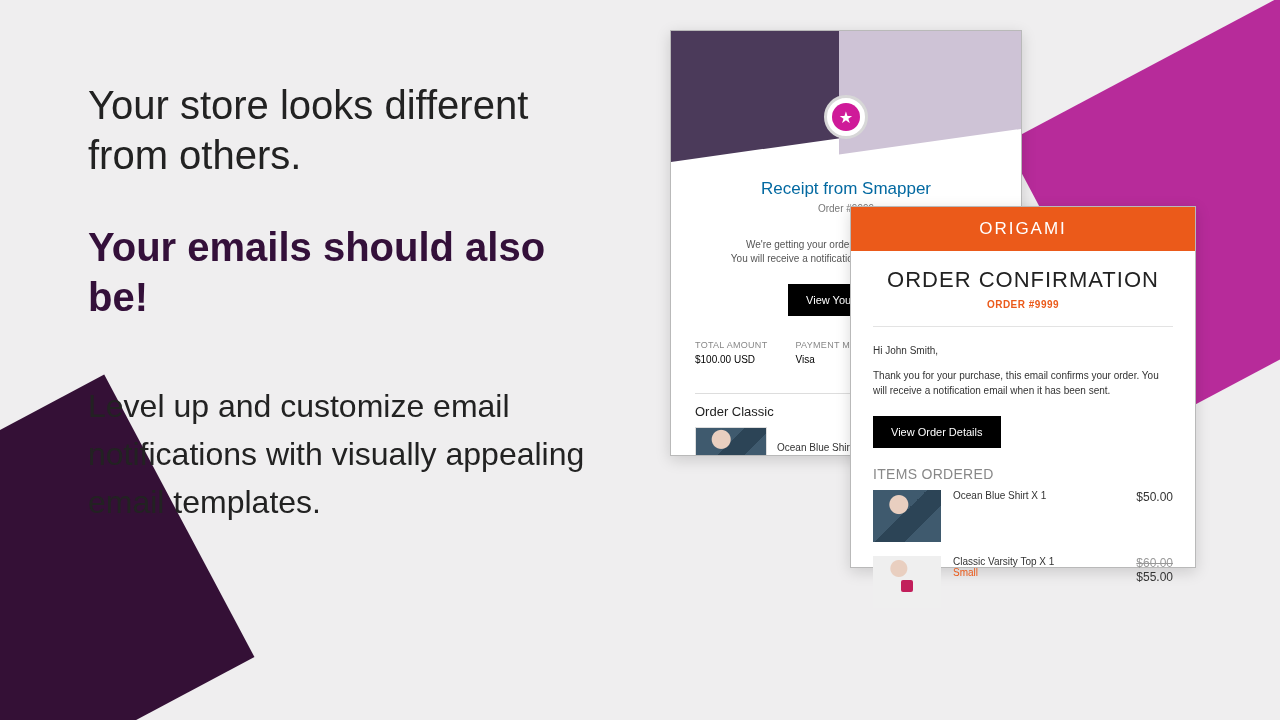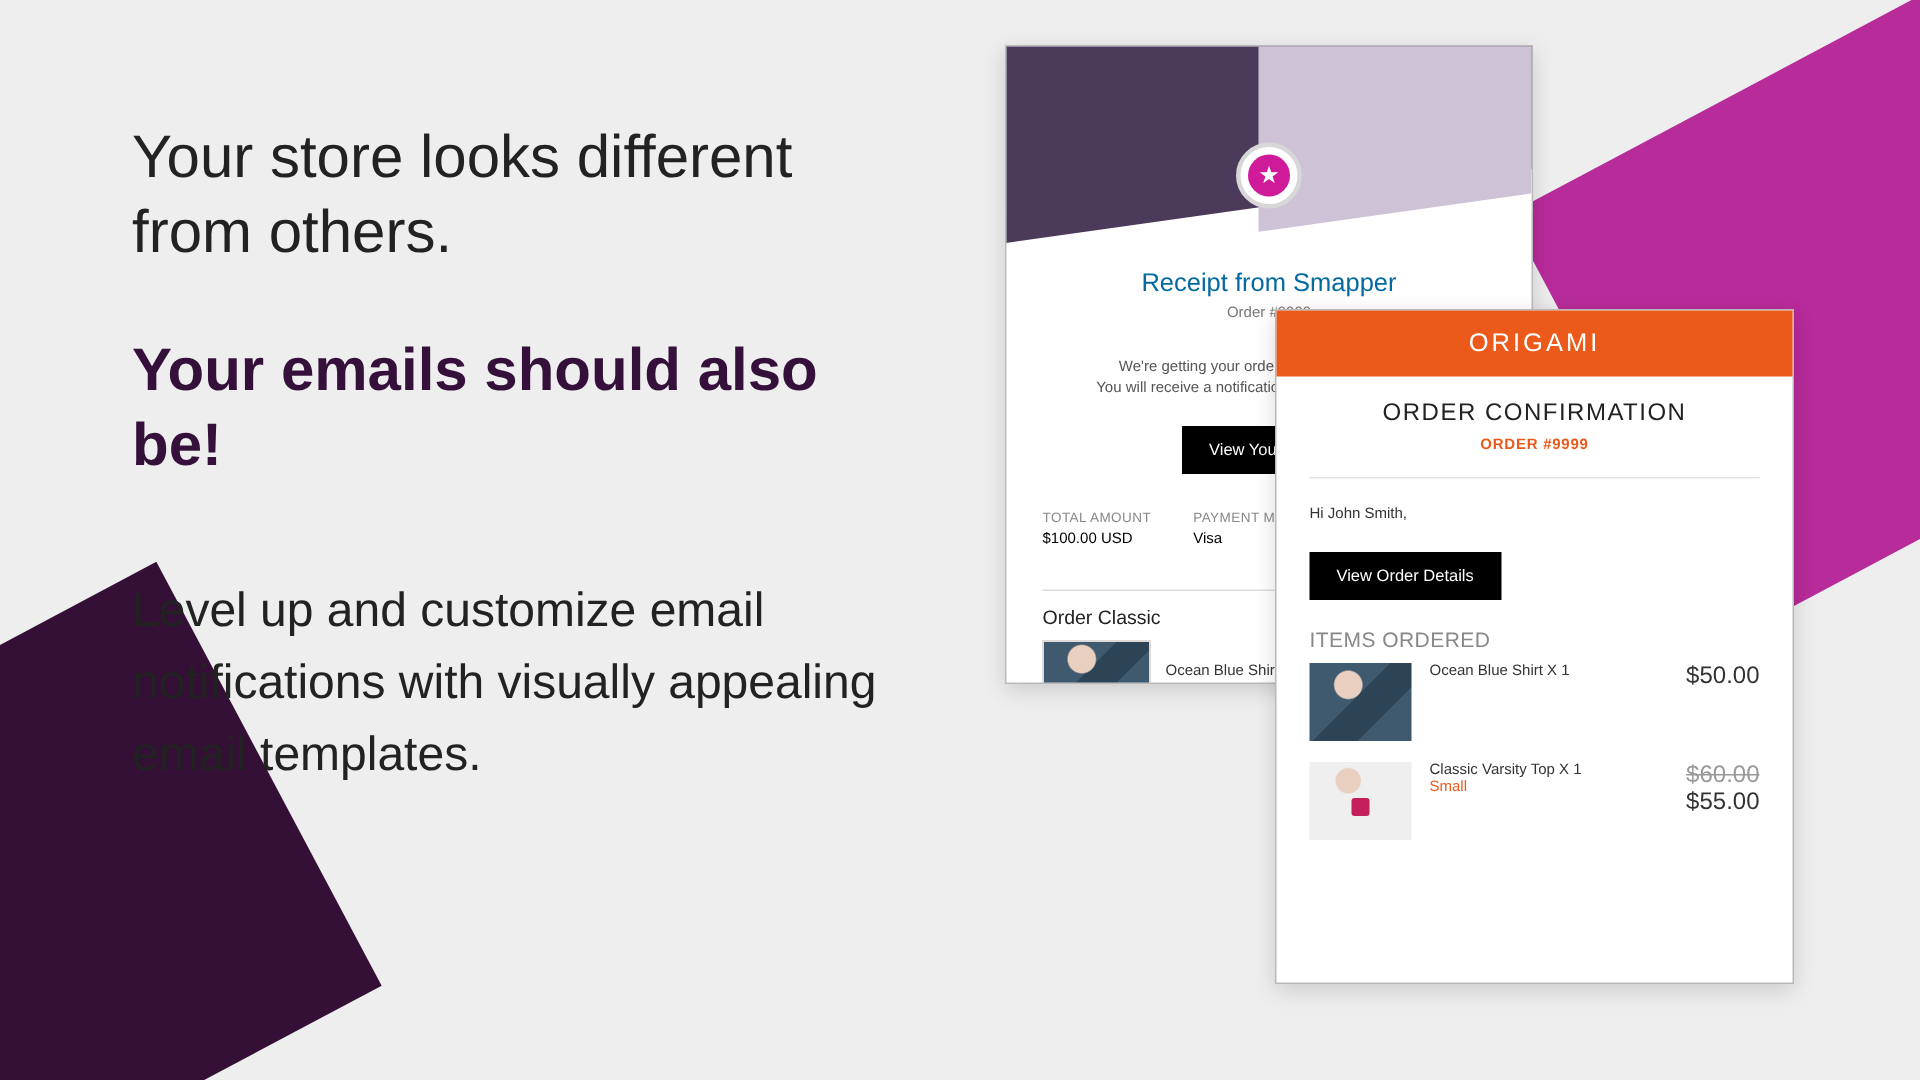--- a/index.html
+++ b/index.html
@@ -99,27 +99,27 @@
   .thumb {
     width:72px; height:40px; border:1px solid #ddd;
     background:
       radial-gradient(circle at 36% 30%, #e9cfc0 0 9px, transparent 10px),
       linear-gradient(135deg,#3f5a6e 45%, #2c4456 45% 70%, #3f5a6e 70%),
       #b9b0a4;
     background-blend-mode: normal;
   }
 
   
-  .origami { left: 850px; top: 206px; width: 346px; height: 450px; }
+  .origami { left: 850px; top: 206px; width: 346px; height: 362px; }
   .origami-header {
     background:#eb5a1a; color:#fff; text-align:center;
     font-size:17px; letter-spacing:2px; padding:12px 0;
   }
   .origami-body { padding: 16px 22px; }
-  .origami-h1 { text-align:center; font-size:16px; font-weight:500; letter-spacing:1px; color:#222; }
+  .origami-h1 { text-align:center; font-size:22px; font-weight:500; letter-spacing:1px; color:#222; }
   .origami-sub { text-align:center; font-size:10px; font-weight:700; letter-spacing:.5px; color:#eb5a1a; margin-top:6px; }
   .origami hr { border:none; border-top:1px solid #e3e3e3; margin:16px 0; }
   .origami p { font-size:10px; color:#333; line-height:1.5; }
   .items-label { font-size:14px; color:#888; letter-spacing:.3px; margin-top:18px; margin-bottom:8px; }
   .item-row { display:flex; gap:12px; align-items:flex-start; margin-bottom:14px; }
   .item-row .thumb2 {
     width:68px; height:52px; background:#aaa;
     background:
       radial-gradient(circle at 38% 28%, #e9cfc0 0 9px, transparent 10px),
       linear-gradient(135deg,#3f5a6e 45%, #2c4456 45% 70%, #3f5a6e 70%);
@@ -129,21 +129,21 @@
       radial-gradient(circle at 38% 24%, #e9cfc0 0 8px, transparent 9px),
       linear-gradient(#efefef,#efefef);
     position:relative;
   }
   .item-row.var .thumb2::after{
     content:""; position:absolute; left:28px; top:24px; width:12px; height:12px;
     background:#c21f5b; border-radius:2px;
   }
   .item-info { flex:1; font-size:10px; color:#333; }
   .item-variant { color:#eb5a1a; font-size:10px; }
-  .item-price { text-align:right; font-size:16px; color:#333; }
+  .item-price { text-align:right; font-size:12px; color:#333; }
   .struck { text-decoration: line-through; color:#999; display:block; }
 
 </style>
 </head>
 <body>
 
 <div class="stripe-pink"></div>
 <div class="stripe-purple"></div>
 
 <div class="copy">
@@ -185,20 +185,21 @@
   </div>
 </div>
 
 <div class="preview origami">
   <div class="origami-header">ORIGAMI</div>
   <div class="origami-body">
     <div class="origami-h1">ORDER CONFIRMATION</div>
     <div class="origami-sub">ORDER #9999</div>
     <hr>
     <p>Hi John Smith,</p>
+    <p style="margin-top:10px">Thank you for your purchase, this email confirms your order. You will receive a notification email when it has been sent.</p>
     <div style="text-align:left">
       <div class="btn-dark">View Order Details</div>
     </div>
     <div class="items-label">ITEMS ORDERED</div>
 
     <div class="item-row">
       <div class="thumb2"></div>
       <div class="item-info">
         <div>Ocean Blue Shirt X 1</div>
       </div>

